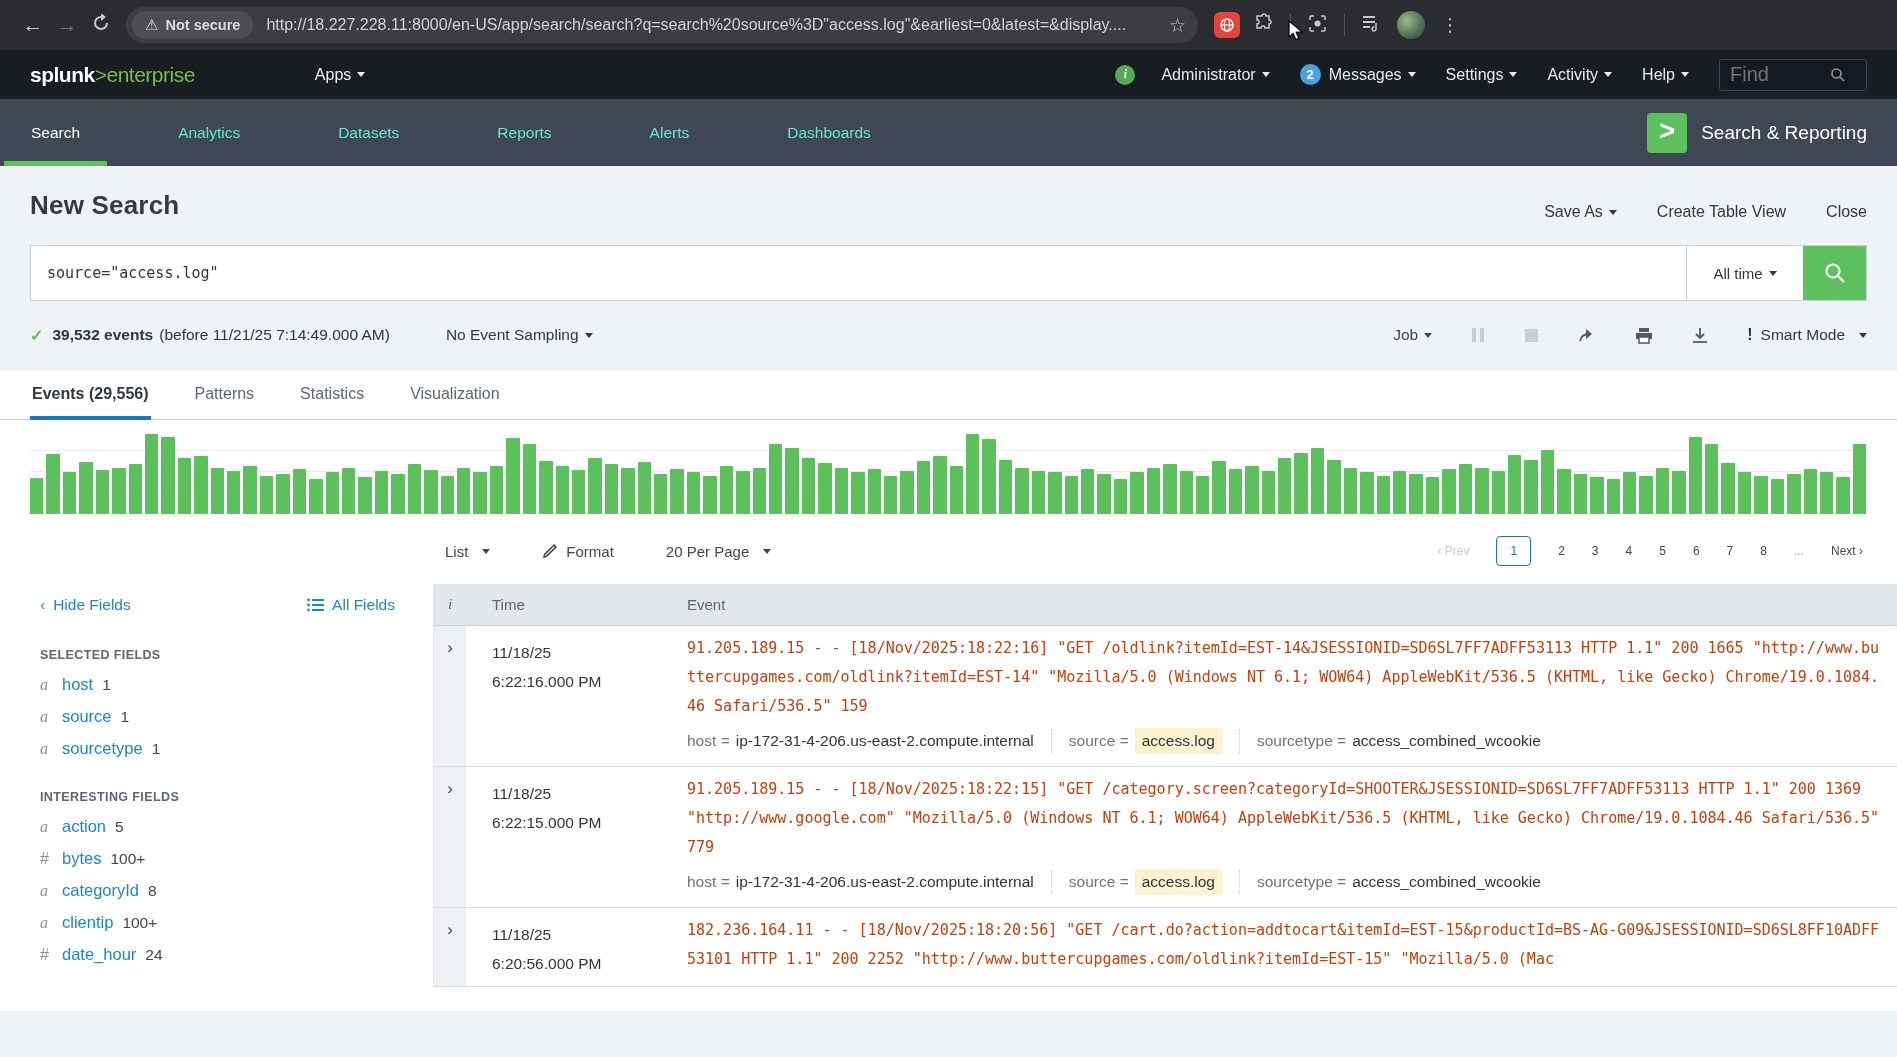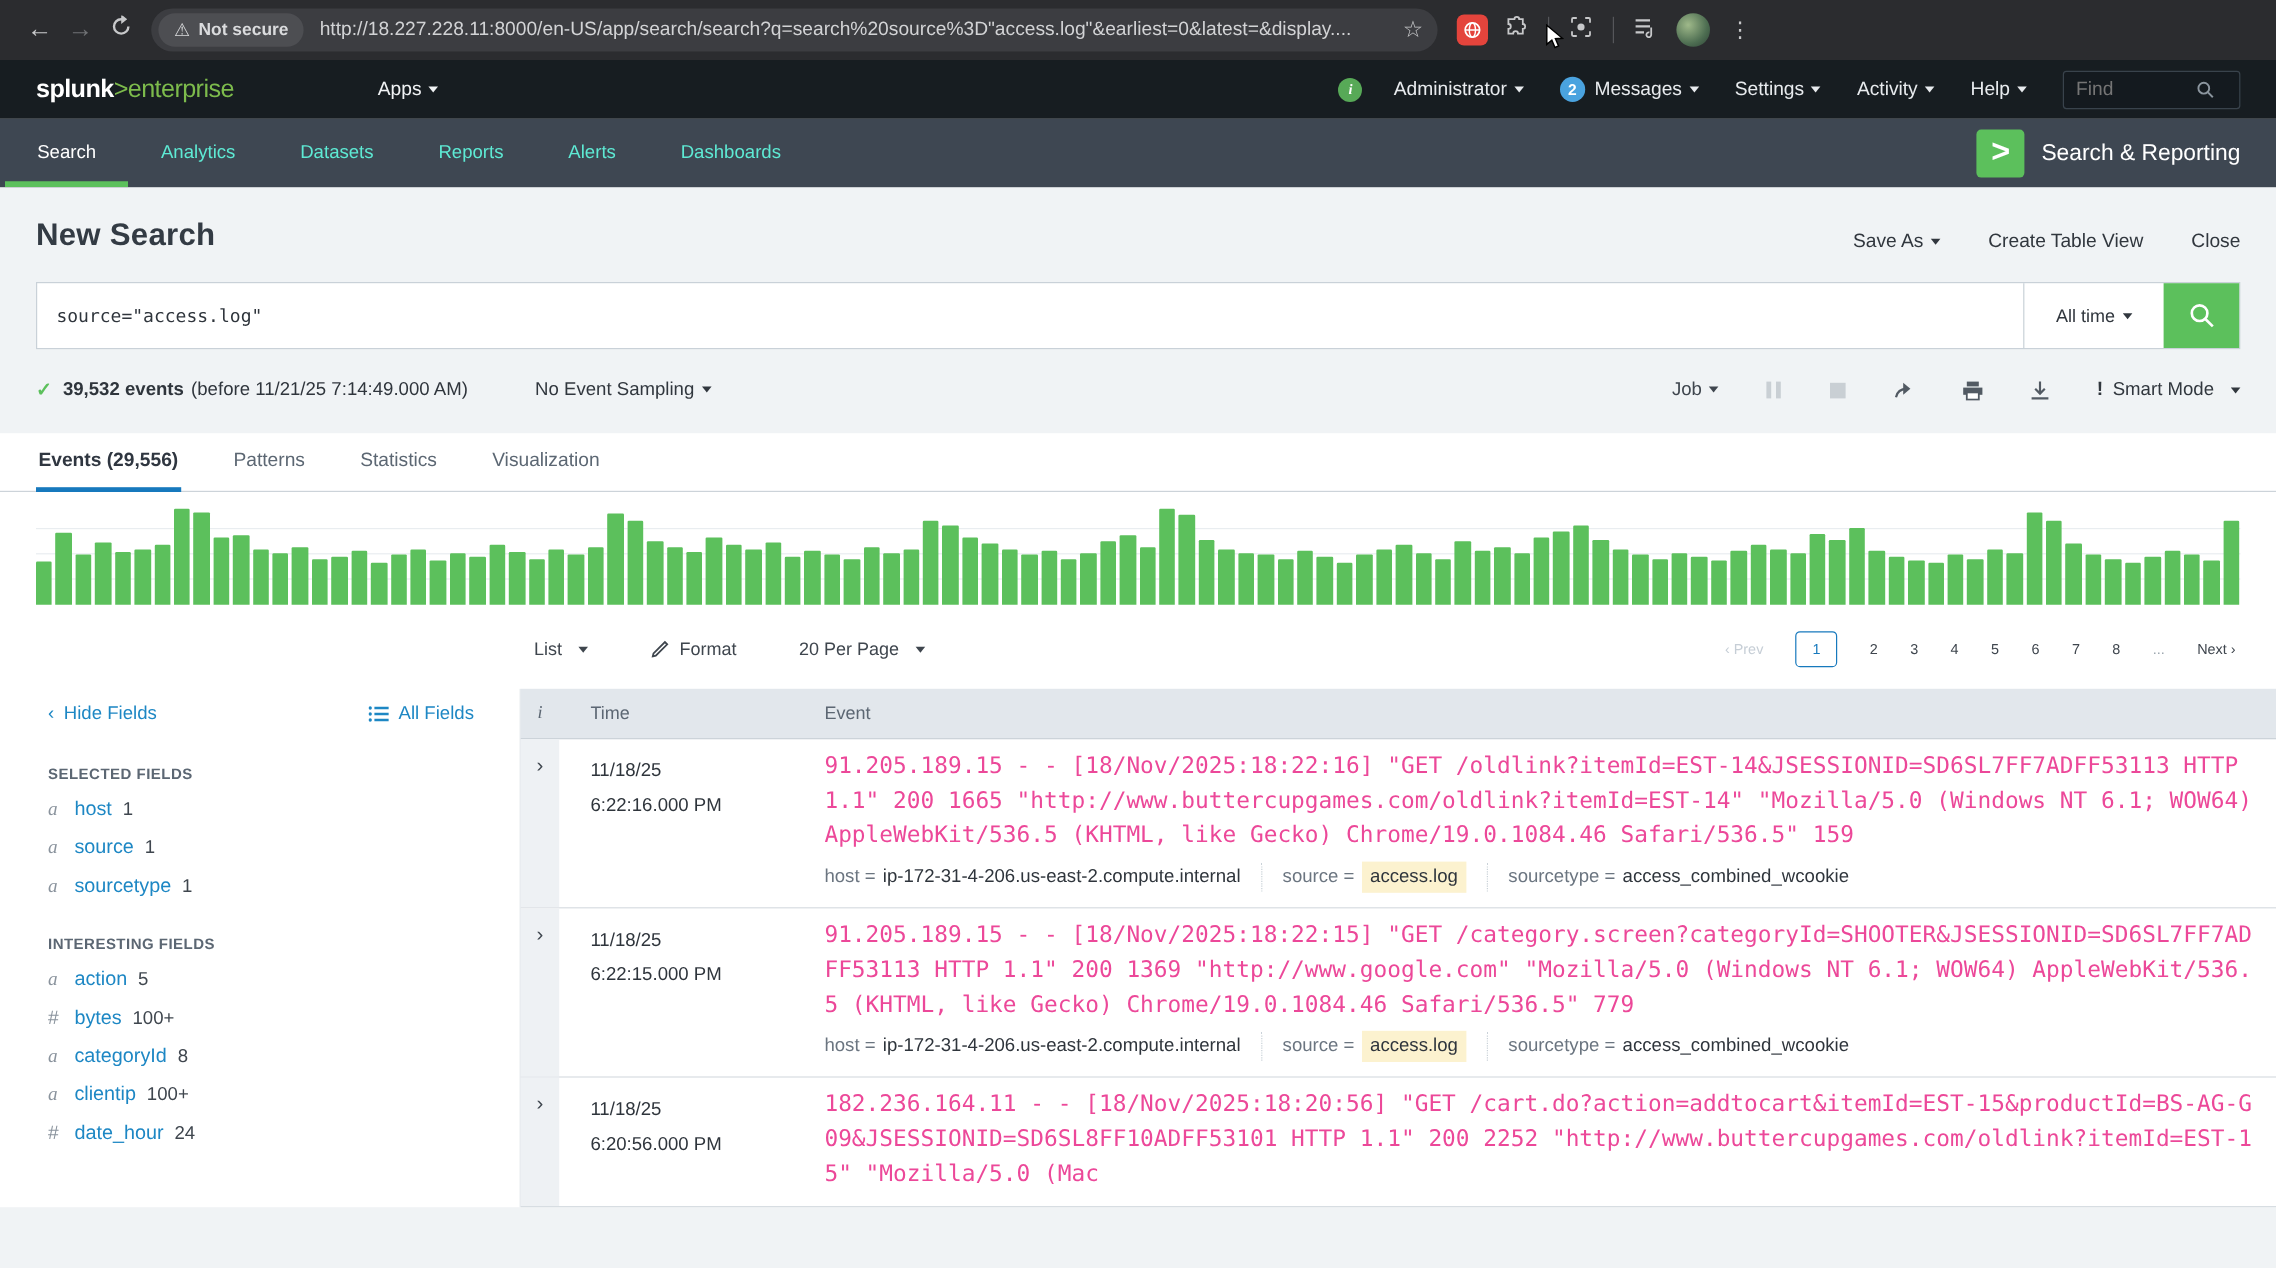--- a/index.html
+++ b/index.html
@@ -28,24 +28,24 @@
   .splunk-bar { height:49px; background:#171d21; display:flex; align-items:center; padding:0 30px; color:#e8ebee; }
   .logo { font-size:21px; letter-spacing:-0.5px; }
   .logo .lw { color:#ffffff; font-weight:700; }
   .logo .lg { color:#7dbb4c; font-weight:400; }
   .apps-menu { margin-left:120px; font-size:16px; color:#f0f2f4; cursor:pointer; }
   .topbar-right { margin-left:auto; display:flex; align-items:center; gap:30px; font-size:16px; }
   .tb-item { cursor:pointer; display:flex; align-items:center; }
   .info-circle { width:20px; height:20px; border-radius:50%; background:#57a957; color:#fff; font-size:12px; font-weight:700; display:flex; align-items:center; justify-content:center; margin-right:-4px; font-family:"Liberation Serif",serif; font-style:italic; }
   .msg-badge { width:21px; height:21px; border-radius:50%; background:#4aa3df; color:#fff; font-size:13px; font-weight:700; display:flex; align-items:center; justify-content:center; margin-right:8px; }
   .find-box { display:flex; align-items:center; background:#141a1f; border:1px solid #39434c; border-radius:3px; height:32px; width:148px; padding:0 10px; }
-  .find-box input { background:transparent; border:none; outline:none; color:#c6ced5; font-size:16px; width:100px; font-family:"Liberation Sans",sans-serif; }
+  .find-box input { background:transparent; border:none; outline:none; color:#c6ced5; font-size:20px; width:100px; font-family:"Liberation Sans",sans-serif; }
 
   
-  .app-nav { height:57px; background:#3e4752; display:flex; align-items:stretch; padding:0 4px; }
+  .app-nav { height:67px; background:#3e4752; display:flex; align-items:stretch; padding:0 4px;gap:44px; }
   .nav-item { display:flex; align-items:center; padding:0 27px; font-size:15.5px; color:#5eead4; cursor:pointer; position:relative; }
   .nav-item.active { color:#ffffff; box-shadow: inset 0 -5px 0 #5cc05c; }
   .app-brand { margin-left:auto; display:flex; align-items:center; gap:14px; padding-right:26px; }
   .brand-sq { width:40px; height:40px; border-radius:4px; background:#5cc05c; color:#fff; display:flex; align-items:center; justify-content:center; font-size:27px; font-weight:700; padding-bottom:3px; }
   .brand-label { color:#fff; font-size:19px; }
 
   
   .page-head { padding:24px 30px 0 30px; }
   .title-row { display:flex; align-items:flex-end; }
   .page-title { font-size:26px; font-weight:700; color:#333b44; letter-spacing:0.2px; }
@@ -112,21 +112,21 @@
   .events-table { flex:1; border-left:1px solid #e3e8ec; }
   .t-header { display:flex; background:#e2e7ec; height:42px; align-items:center; color:#5c6773; font-size:15px; border-bottom:1px solid #ccd3d9; }
   .col-i { width:32px; flex:0 0 32px; text-align:center; }
   .t-header .col-i { font-family:"Liberation Serif",serif; font-style:italic; font-size:15px; }
   .col-time { width:208px; flex:0 0 208px; padding-left:26px; }
   .col-event { flex:1; padding-left:13px; }
   .ev-row { display:flex; border-bottom:1px solid #d7dde2; }
   .ev-row .col-i { background:#eef1f4; padding-top:12px; color:#3f464e; font-size:17px; cursor:pointer; }
   .ev-row .col-time { padding-top:12px; font-size:15.5px; line-height:29px; color:#2f353c; }
   .ev-row .col-event { padding:8px 14px 12px 13px; }
-  .raw { font-family:"DejaVu Sans Mono",monospace; font-size:19px; line-height:29px; color:#ec4899; word-break:break-all; white-space:pre-wrap; }
+  .raw { font-family:"DejaVu Sans Mono",monospace; font-size:15px; line-height:29px; color:#c2410c; word-break:break-all; white-space:pre-wrap; }
   .evfields { margin-top:7px; display:flex; align-items:center; font-size:15.5px; }
   .ef-label { color:#6b7580; margin-right:6px; }
   .ef-val { color:#2f353c; cursor:pointer; }
   .ef-val.hl { background:#fcf2cf; padding:4px 7px; }
   .ef-sep { width:0; border-left:1px dotted #c9d1d8; height:24px; margin:0 17px; }
 </style>
 </head>
 <body>
 
 <div class="browser-bar">

